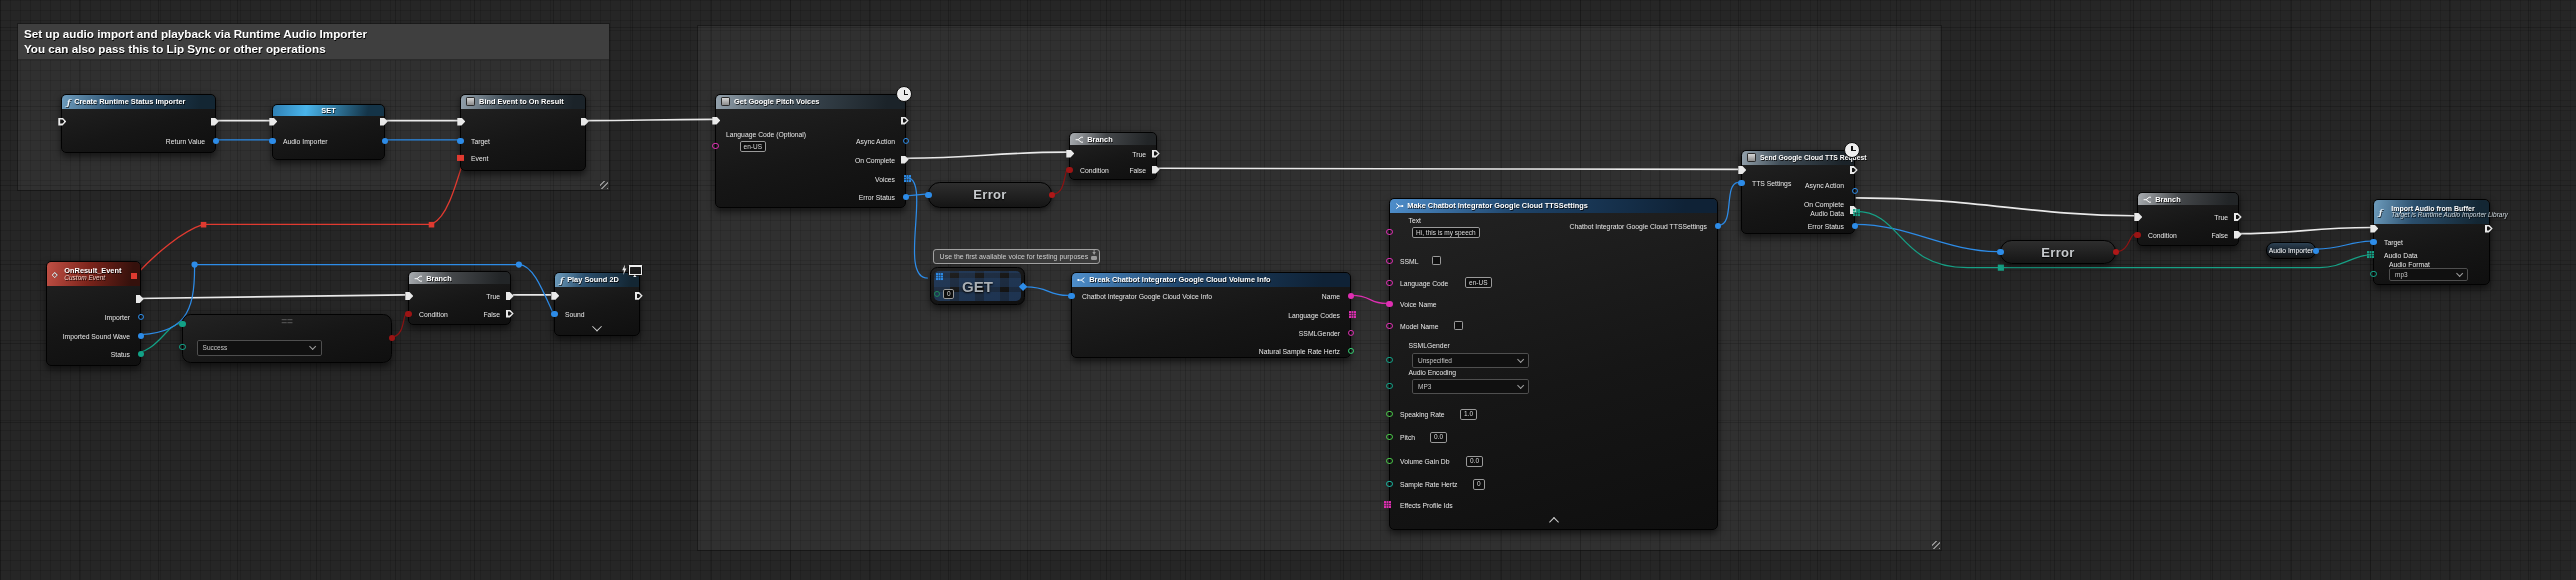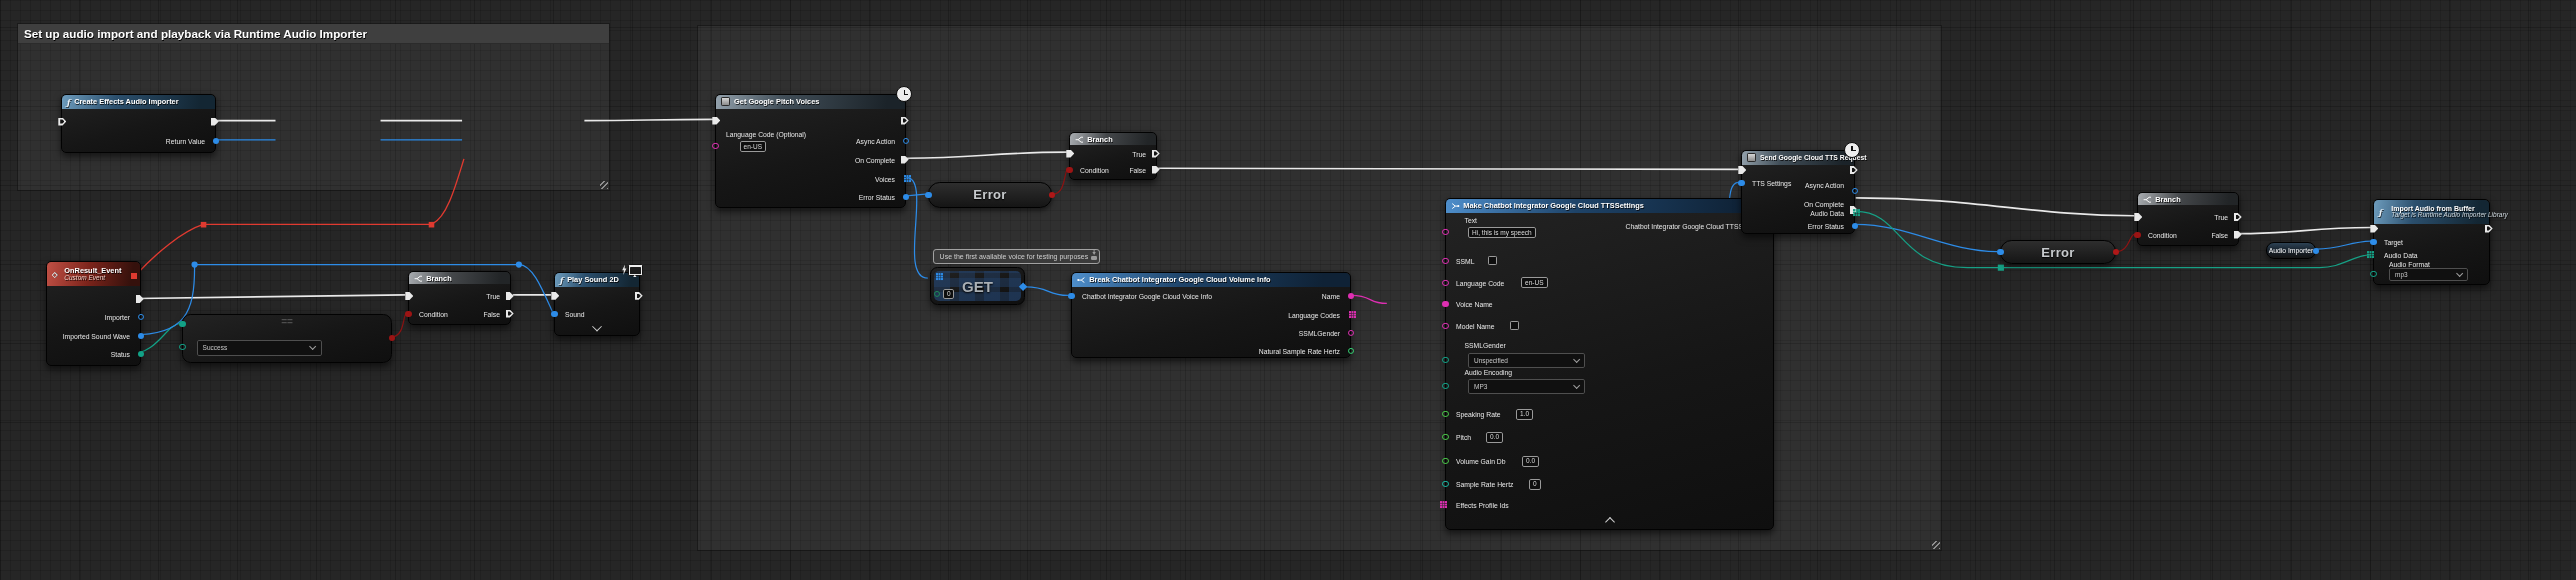--- a/index.html
+++ b/index.html
@@ -92,20 +92,21 @@
 </style>
 </head>
 <body>
 
 <div id="canvas">
   <div id="grid"></div>
 
   <div class="comment" style="left:16.7px;top:23px;width:591px;height:166px">
     <div class="chead">
       <div>Set up audio import and playback via Runtime Audio Importer</div>
+      <div>You can also pass this to Lip Sync or other operations</div>
     </div>
     <div class="rz"></div>
   </div>
 
   <div class="comment" style="left:697px;top:25px;width:1243px;height:524px">
     <div class="rz"></div>
   </div>
 
   <svg class="wires" width="2576" height="581" viewBox="0 0 4170 940">
     <g fill="none">
@@ -138,33 +139,65 @@
       <rect x="3234" y="428" width="10" height="10" fill="#16a085"></rect>
       <path d="M3425 407 C3447 407,3446 382,3455 379" stroke="#8e1414" stroke-width="2"></path>
       <path d="M3625 378 C3720 378,3740 368,3838 368" stroke="#e9e9e9" stroke-width="2.6"></path>
       <path d="M3750 403 C3790 403,3802 391,3838 390" stroke="#2d8ce8" stroke-width="2"></path>
     </g>
   </svg>
 
   <div class="node" style="left:61px;top:94px;width:153px;height:57px">
     <div class="hdr fn">
         <span class="hico">ƒ</span>
-        <span>Create Effects Audio Importer</span>
+        <span>Create Runtime Status Importer</span>
       </div>
     <div class="row" style="top:21px">
       <span class="pin l pexec h"></span>
       <span class="pin r pexec"></span>
     </div>
     <div class="row" style="top:40px">
       <span class="lab-r">Return Value</span>
       <span class="pin r pc c-blue"></span>
     </div>
   </div>
 
-
+  <div class="node" style="left:272px;top:104px;width:111px;height:54px">
+    <div class="hdr set">
+        <span>SET</span>
+      </div>
+    <div class="row" style="top:11px">
+      <span class="pin l pexec"></span>
+      <span class="pin r pexec"></span>
+    </div>
+    <div class="row" style="top:30px">
+      <span class="pin l pc c-blue"></span>
+      <span class="lab-l">Audio Importer</span>
+      <span class="pin r pc c-blue"></span>
+    </div>
+  </div>
+
+  <div class="node" style="left:460px;top:94px;width:124px;height:75px">
+    <div class="hdr async">
+        <span class="sqico bico"></span>
+        <span>Bind Event to On Result</span>
+      </div>
+    <div class="row" style="top:21px">
+      <span class="pin l pexec"></span>
+      <span class="pin r pexec"></span>
+    </div>
+    <div class="row" style="top:40px">
+      <span class="pin l pc c-blue"></span>
+      <span class="lab-l">Target</span>
+    </div>
+    <div class="row" style="top:57px">
+      <span class="pin l psq"></span>
+      <span class="lab-l">Event</span>
+    </div>
+  </div>
 
   <div class="node" style="left:46px;top:261px;width:93px;height:103px">
     <div class="hdr event hdr2">
       <span class="h2ico" style="color:#fff;font-size:7.4px">◇</span>
       <span>OnResult_Event</span>
       <span class="sub">Custom Event</span>
     </div>
     <div class="onr-del"></div>
     <div class="row" style="top:31.5px">
         <span class="pin r pexec"></span>
@@ -331,21 +364,21 @@
     <div class="row" style="top:54px">
       <span class="lab-r">SSMLGender</span>
       <span class="pin r ph c-str"></span>
     </div>
     <div class="row" style="top:72px">
       <span class="lab-r">Natural Sample Rate Hertz</span>
       <span class="pin r ph c-int"></span>
     </div>
   </div>
 
-  <div class="node" style="left:1445px;top:198px;width:327px;height:330px">
+  <div class="node" style="left:1389px;top:198px;width:327px;height:330px">
     <div class="hdr struct">
       <svg width="8.6" height="6.2" viewBox="0 0 14 10">
           <path d="M12 5 h-5 M7 5 L2 1 M7 5 L2 9" stroke="#fff" stroke-width="1.6" fill="none"></path>
           <circle cx="12" cy="5" r="1.6" fill="#fff"></circle>
         </svg>
       <span>Make Chatbot Integrator Google Cloud TTSSettings</span>
     </div>
     <div class="row" style="top:21px">
       <span class="lab-r">Chatbot Integrator Google Cloud TTSSettings</span>
       <span class="pin r pc c-blue"></span>

